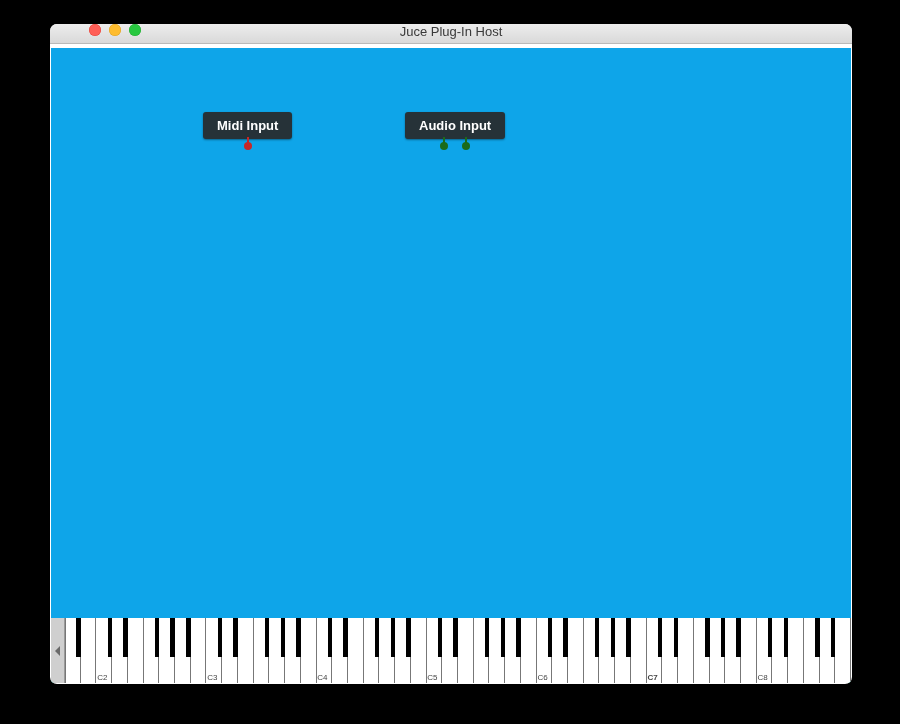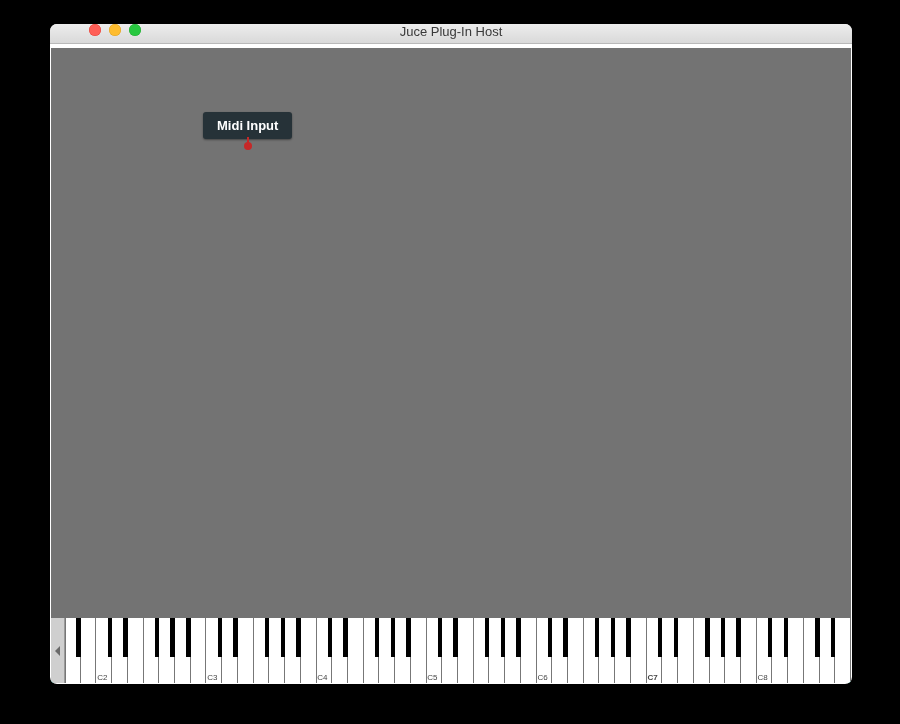--- a/index.html
+++ b/index.html
@@ -39,21 +39,21 @@
   .title {
     position: absolute; left: 0; right: 0;
     text-align: center;
     font-size: 13px; color:#3a3a3a;
     pointer-events: none;
   }
   .canvas {
     position: absolute;
     left: 1px; right: 1px;
     top: 24px; bottom: 66px;
-    background: #737373;
+    background: #0ea5e9;
   }
   .node {
     position: absolute;
     background: #263238;
     border-radius: 3px;
     padding: 6px 14px;
     color: #fff;
     font-weight: 700;
     font-size: 13px;
     white-space: nowrap;
@@ -138,20 +138,27 @@
 
   <div class="canvas">
 
     <div class="node" id="node-midi" style="left: 152px; top: 64px;">
       <span>Midi Input</span>
       <div class="pins pins-below">
         <div class="pin pin-midi"></div>
       </div>
     </div>
 
+    <div class="node" id="node-ain" style="left: 354px; top: 64px;">
+      <span>Audio Input</span>
+      <div class="pins pins-below">
+        <div class="pin pin-audio"></div>
+        <div class="pin pin-audio"></div>
+      </div>
+    </div>
 
 
   </div>
 
   <div class="keyboard-wrap">
     <div class="kb-scroll-left">
       <svg width="8" height="12" viewBox="0 0 8 12">
         <path d="M6 1 L1 6 L6 11 Z" fill="#6a6a6a"></path>
       </svg>
     </div>

